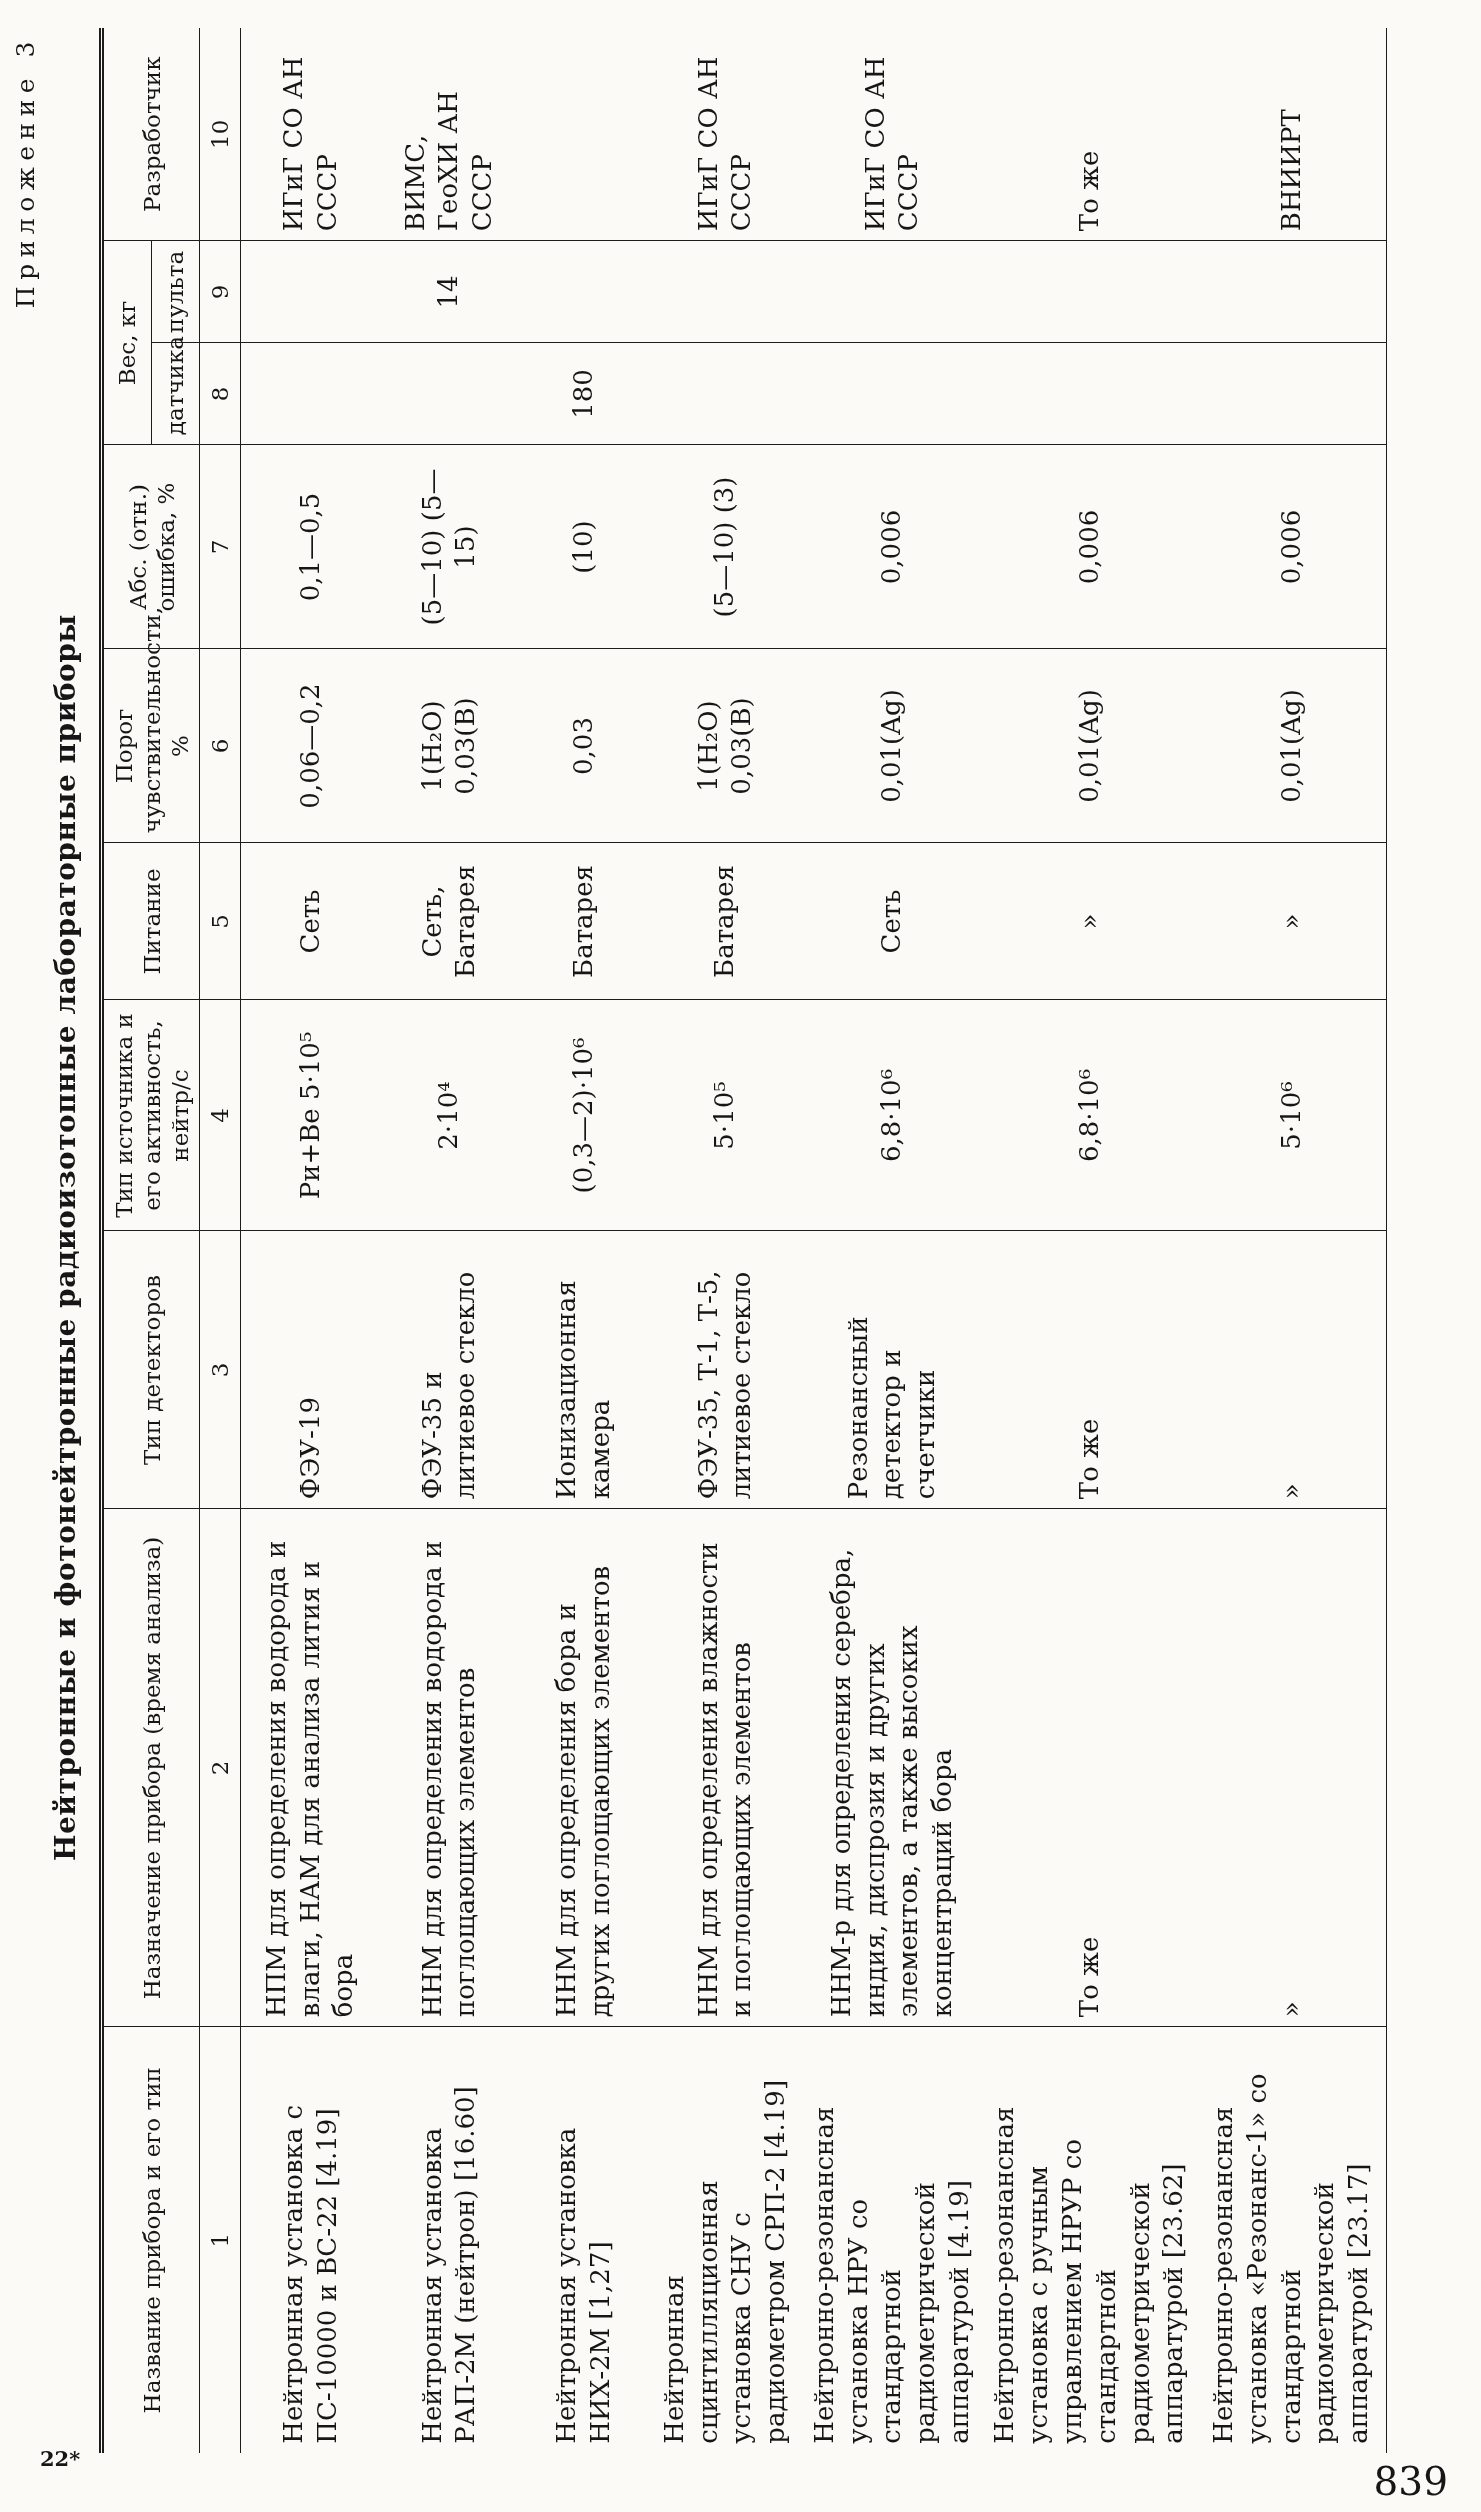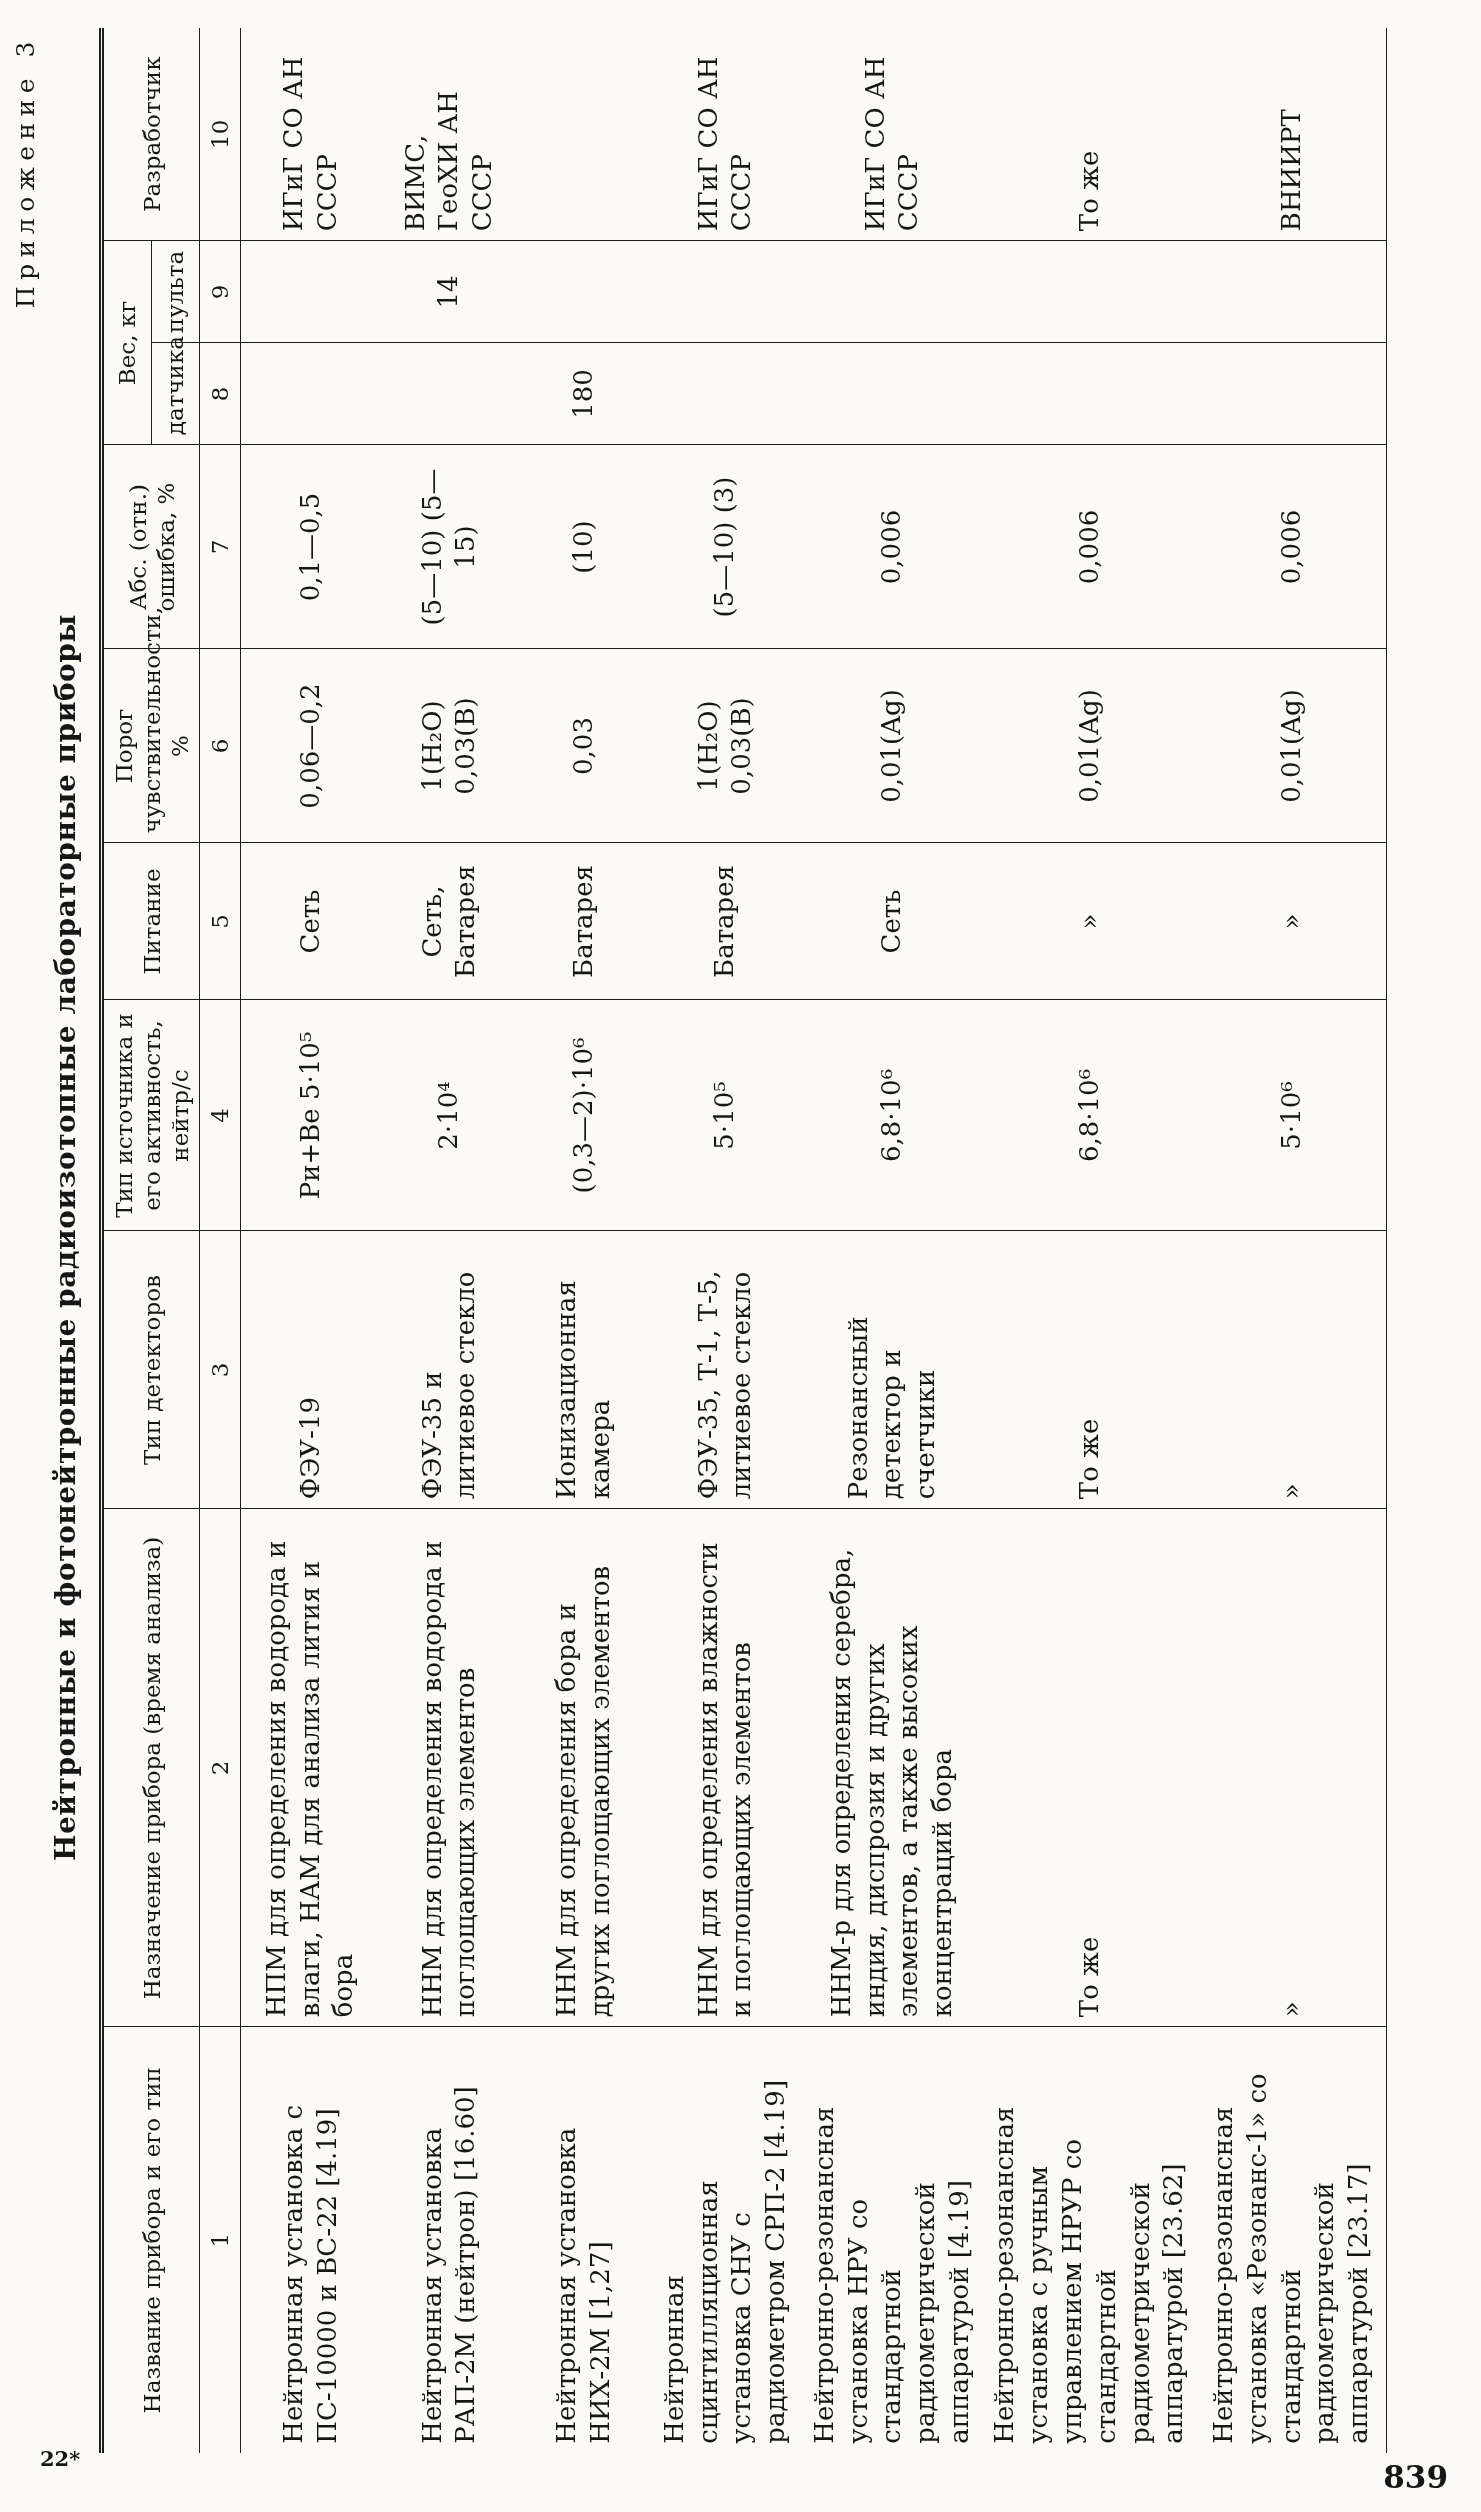--- a/index.html
+++ b/index.html
@@ -82,21 +82,21 @@
   tbody tr:nth-child(7){height:190px;}
   td.c-left{text-align:left;}
   td.c-center{text-align:center;}
   
   .sig{
     position:absolute;left:40px;top:2446px;
     font-weight:bold;font-size:21px;
   }
   .pageno{
     position:absolute;right:33px;top:2459px;
-    font-weight:bold;font-size:31px;
+    font-weight:normal;font-size:39px;
   }
 </style>
 </head>
 <body>
 
 <div class="page">
   <div class="rot">
 
     <div class="appendix">Приложение 3</div>
     <div class="title">Нейтронные и фотонейтронные радиоизотопные лабораторные приборы</div>

